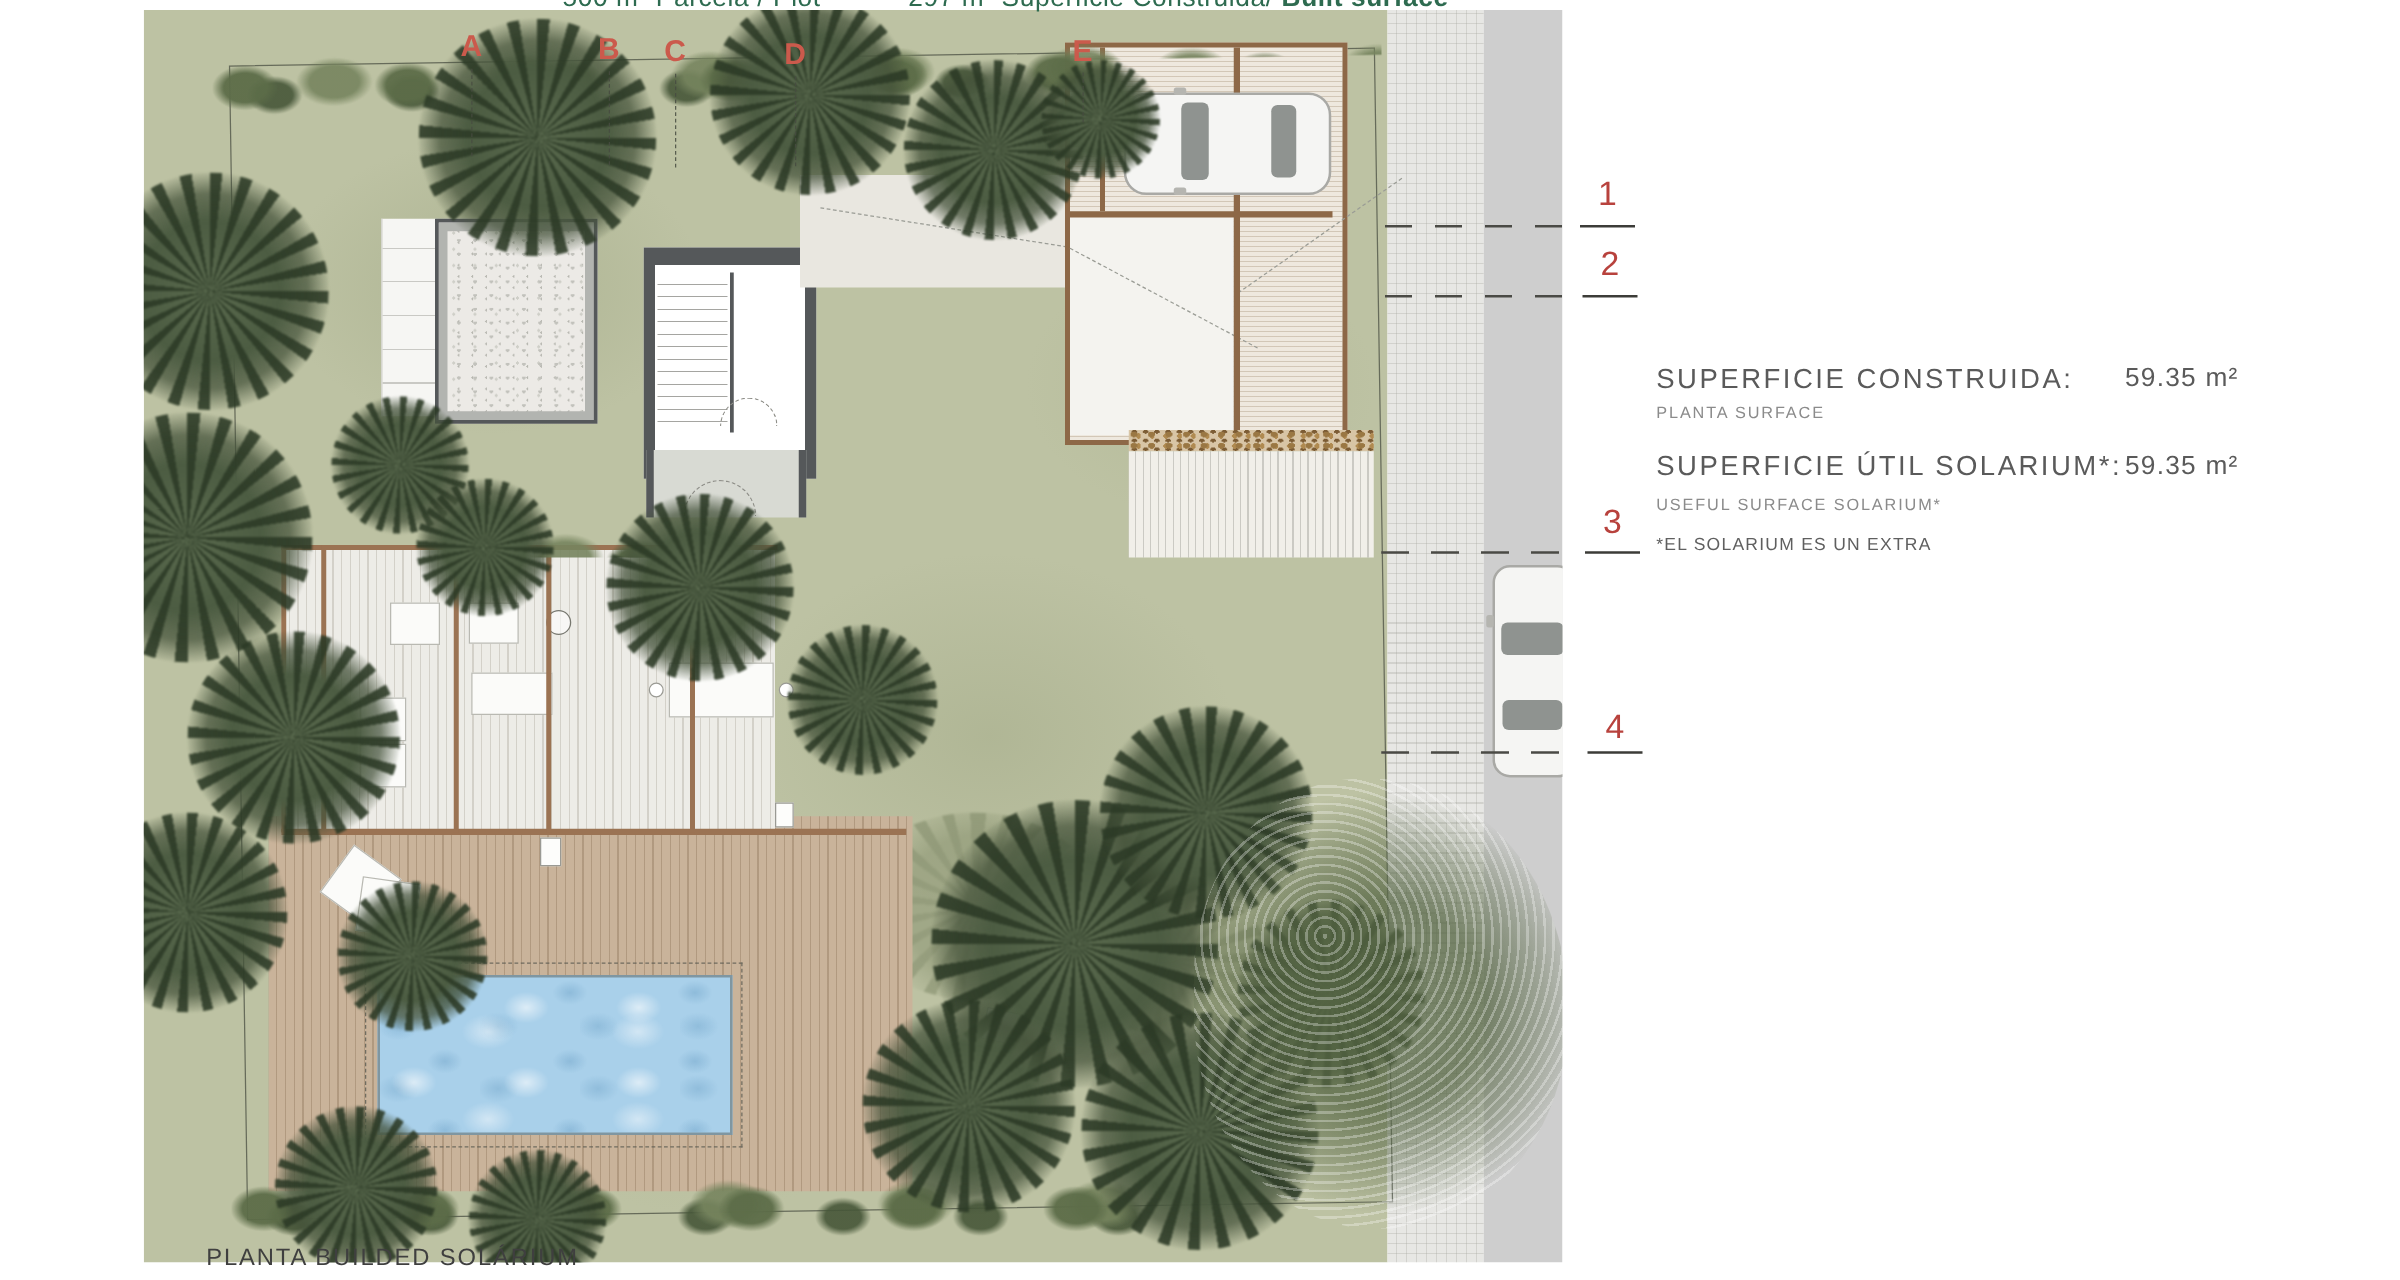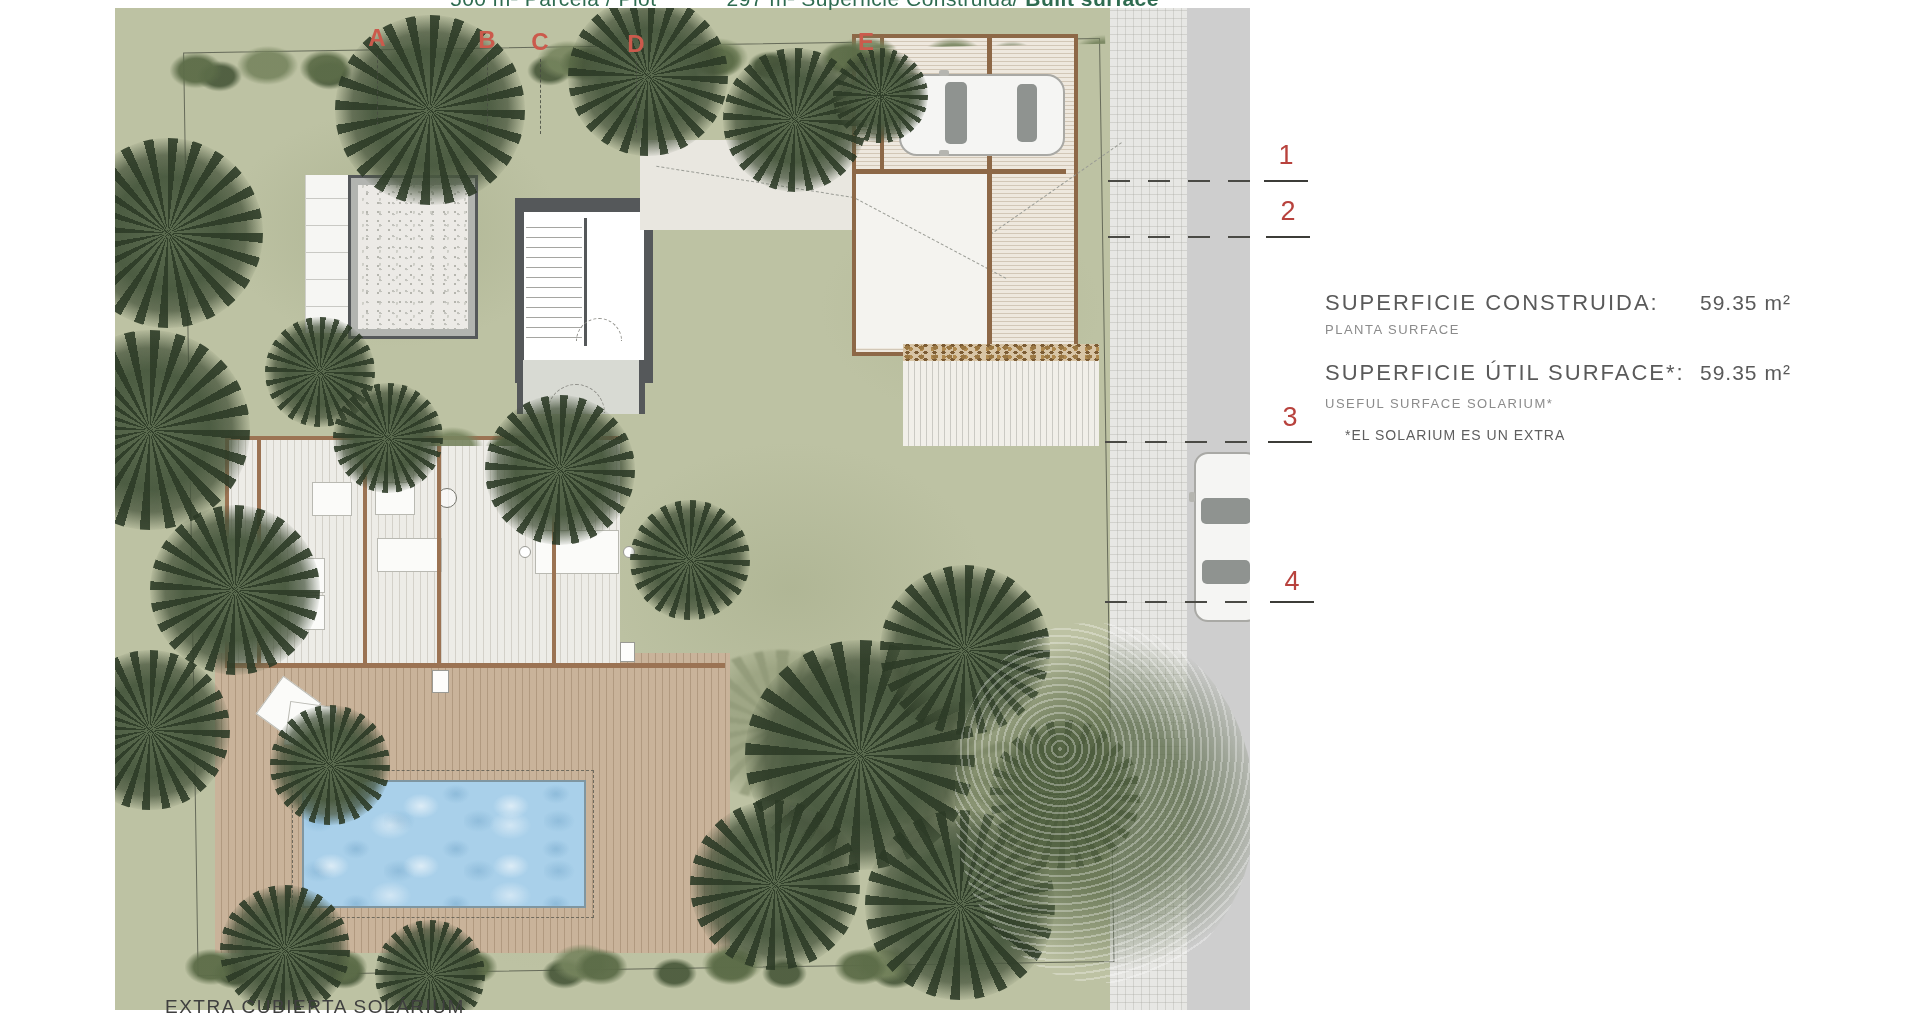--- a/index.html
+++ b/index.html
@@ -238,22 +238,22 @@
 
   <span class="grid-number" style="left:1292px;top:566px;">4</span>
   <div class="numline" style="left:1270px;top:601px;width:44px;"></div>
   <div class="leader" style="left:1105px;top:601px;width:155px;"></div>
 
   <div>
     <span class="info-label" style="left:1325px;top:290px;">SUPERFICIE CONSTRUIDA:</span>
     <span class="info-value" style="left:1700px;top:291px;">59.35 m²</span>
     <span class="info-sub" style="left:1325px;top:322px;">PLANTA SURFACE</span>
 
-    <span class="info-label" style="left:1325px;top:360px;">SUPERFICIE ÚTIL SURFACE*:</span>
+    <span class="info-label" style="left:1325px;top:360px;">SUPERFICIE ÚTIL SOLARIUM*:</span>
     <span class="info-value" style="left:1700px;top:361px;">59.35 m²</span>
     <span class="info-sub" style="left:1325px;top:396px;">USEFUL SURFACE SOLARIUM*</span>
 
-    <span class="info-foot" style="left:1325px;top:427px;margin-left:20px;">*EL SOLARIUM ES UN EXTRA</span>
+    <span class="info-foot" style="left:1325px;top:427px;">*EL SOLARIUM ES UN EXTRA</span>
   </div>
 
-  <div class="caption">EXTRA CUBIERTA SOLÁRIUM</div>
+  <div class="caption">PLANTA BUILDED SOLÁRIUM</div>
 
 </div>
 
 </body></html>

